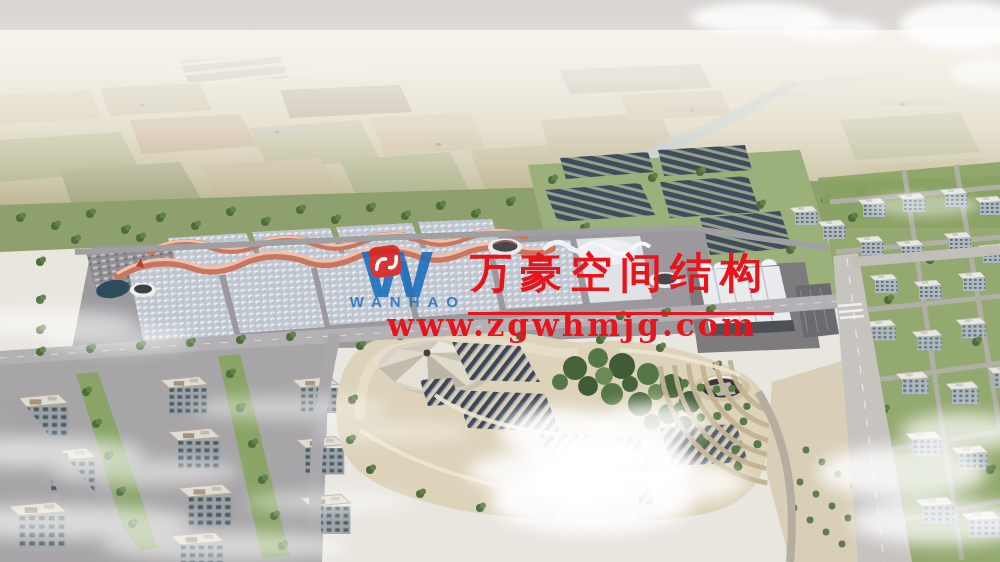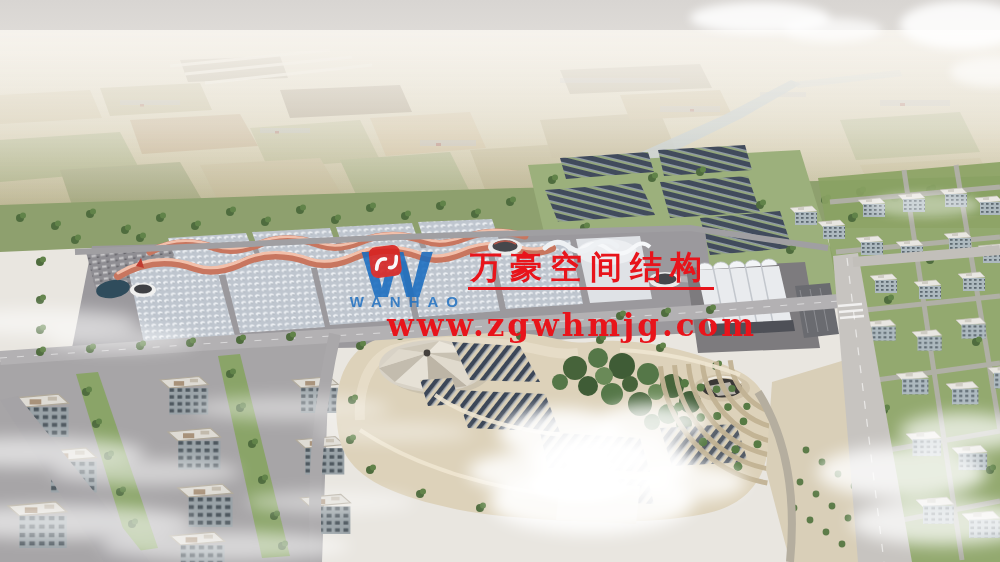--- a/index.html
+++ b/index.html
@@ -6,22 +6,22 @@
   .stage{position:relative;width:1000px;height:562px;overflow:hidden;
          font-family:"Liberation Sans",sans-serif;background:#e9e6e0;}
   .stage svg.scene{position:absolute;left:0;top:0;}
   
   .wm{position:absolute;left:0;top:0;width:100%;height:100%;pointer-events:none;}
   .wm-logo{position:absolute;left:326px;top:240px;width:136px;height:78px;opacity:.88;}
   .wm-logo-text{position:absolute;left:326px;top:293px;width:140px;text-align:right;
       color:var(--brand-blue,#1a6dc0);font-weight:bold;font-size:15px;letter-spacing:8px;
       opacity:.82;font-family:"Liberation Sans",sans-serif;white-space:nowrap;}
   .wm-cn{position:absolute;left:468px;top:250px;color:var(--brand-red,#e8141b);
-      font-size:32px;font-weight:bold;letter-spacing:8px;line-height:1.1;
-      border-bottom:3px solid var(--brand-red,#e8141b);padding:0 4px 2px 2px;
+      font-size:42px;font-weight:bold;letter-spacing:8px;line-height:1.1;
+      border-bottom:3px solid var(--brand-red,#e8141b);padding:0 4px 16px 2px;
       font-family:"DejaVu Sans",sans-serif;white-space:nowrap;}
   .wm-url{position:absolute;left:387px;top:287px;color:var(--brand-red,#e8141b);
       font-size:31px;font-weight:bold;letter-spacing:3px;
       font-family:"DejaVu Serif",serif;white-space:nowrap;margin-top:20px;}
 </style>
 </head>
 <body>
 
 <div class="stage">
 

